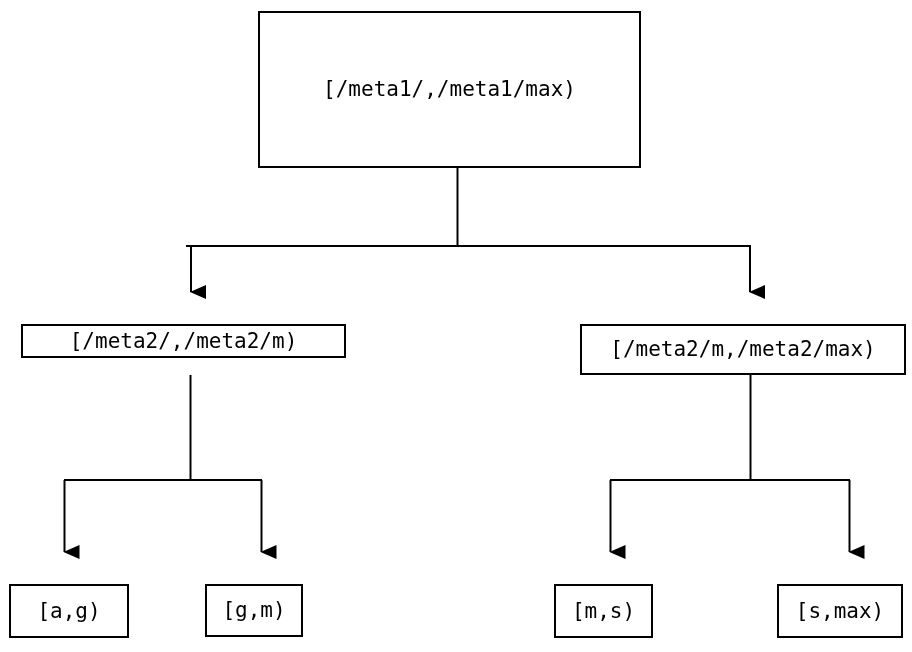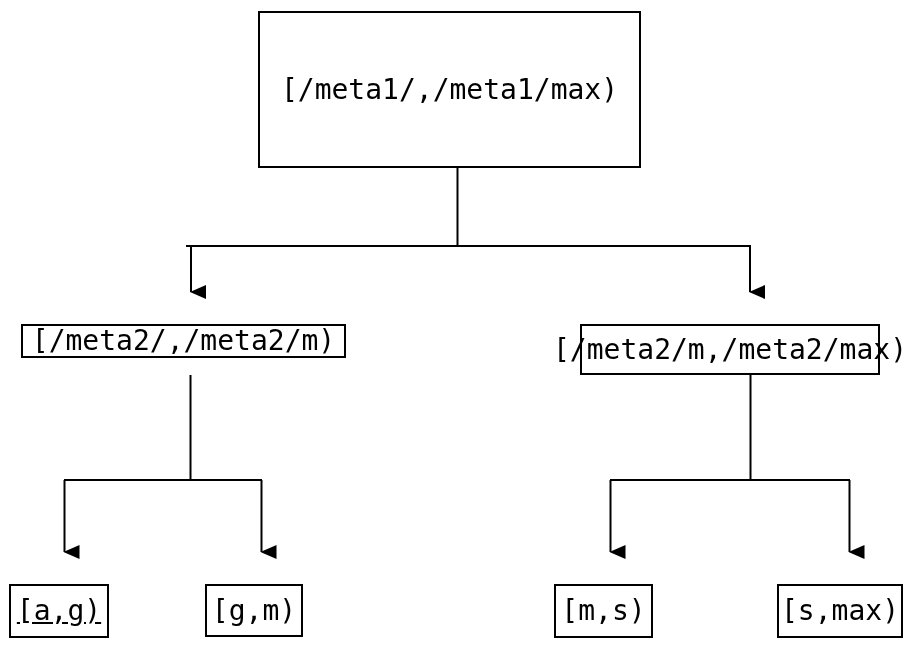--- a/index.html
+++ b/index.html
@@ -28,21 +28,21 @@
     border: 2px solid #000000;
     background: #ffffff;
     display: flex;
     align-items: center;
     justify-content: center;
     color: #000000;
     white-space: pre;
   }
   .node-label {
     font-family: "DejaVu Sans Mono", "Liberation Mono", monospace;
-    font-size: 28px;
+    font-size: 21px;
     letter-spacing: 0px;
     color: #000000;
     white-space: pre;
     line-height: 1;
   }
   
   #node-root {
     left: 258px;
     top: 11px;
     width: 383px;
@@ -51,30 +51,29 @@
   
   #node-l1 {
     left: 21px;
     top: 324px;
     width: 325px;
     height: 34px;
   }
   #node-r1 {
     left: 580px;
     top: 324px;
-    width: 300px;
+    width: 326px;
     height: 51px;
   }
   
   #node-leaf-ag {
     left: 9px;
     top: 584px;
-    width: 100px;
+    width: 120px;
     height: 54px;
-    text-decoration: underline;
   }
   #node-leaf-gm {
     left: 205px;
     top: 584px;
     width: 98px;
     height: 53px;
   }
   #node-leaf-ms {
     left: 554px;
     top: 584px;

